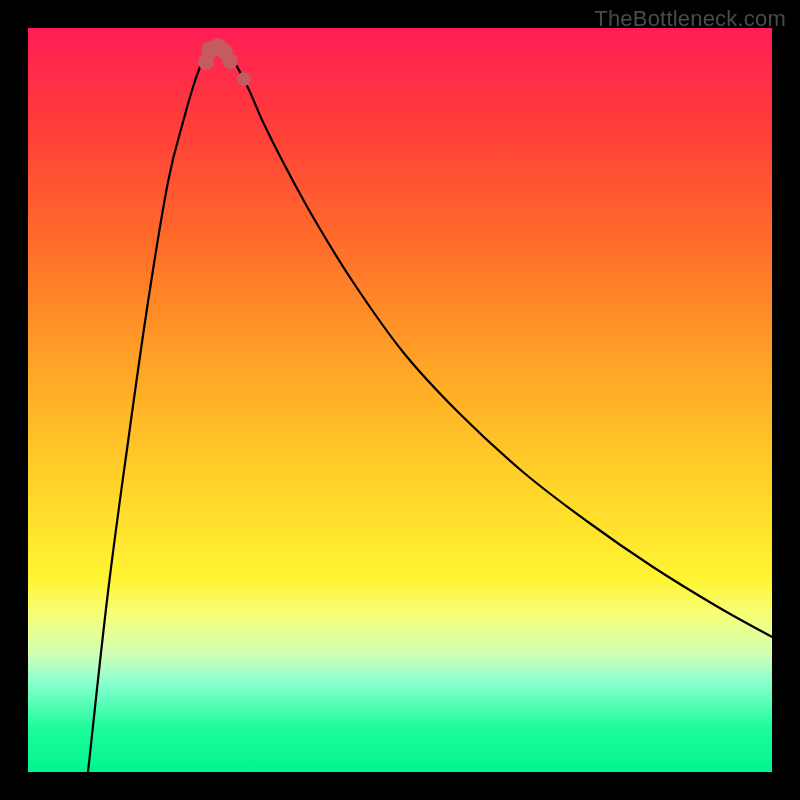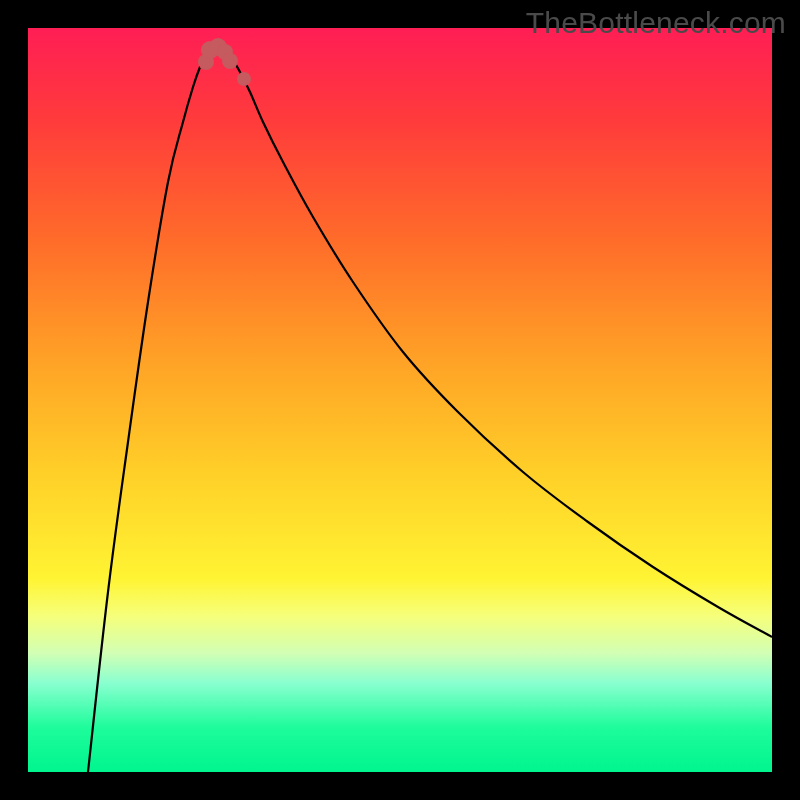--- a/index.html
+++ b/index.html
@@ -29,21 +29,21 @@
       #8affd0 88%,
       #1efc9b 94%,
       #00f58e 100%
     );
   }
   .watermark {
     position: absolute;
     top: 6px;
     right: 14px;
     color: #4a4a4a;
-    font-size: 30px;
+    font-size: 22px;
     font-weight: 500;
     letter-spacing: 0.2px;
     z-index: 5;
   }
   svg.curves {
     position: absolute;
     left: 0;
     top: 0;
     width: 744px;
     height: 744px;

